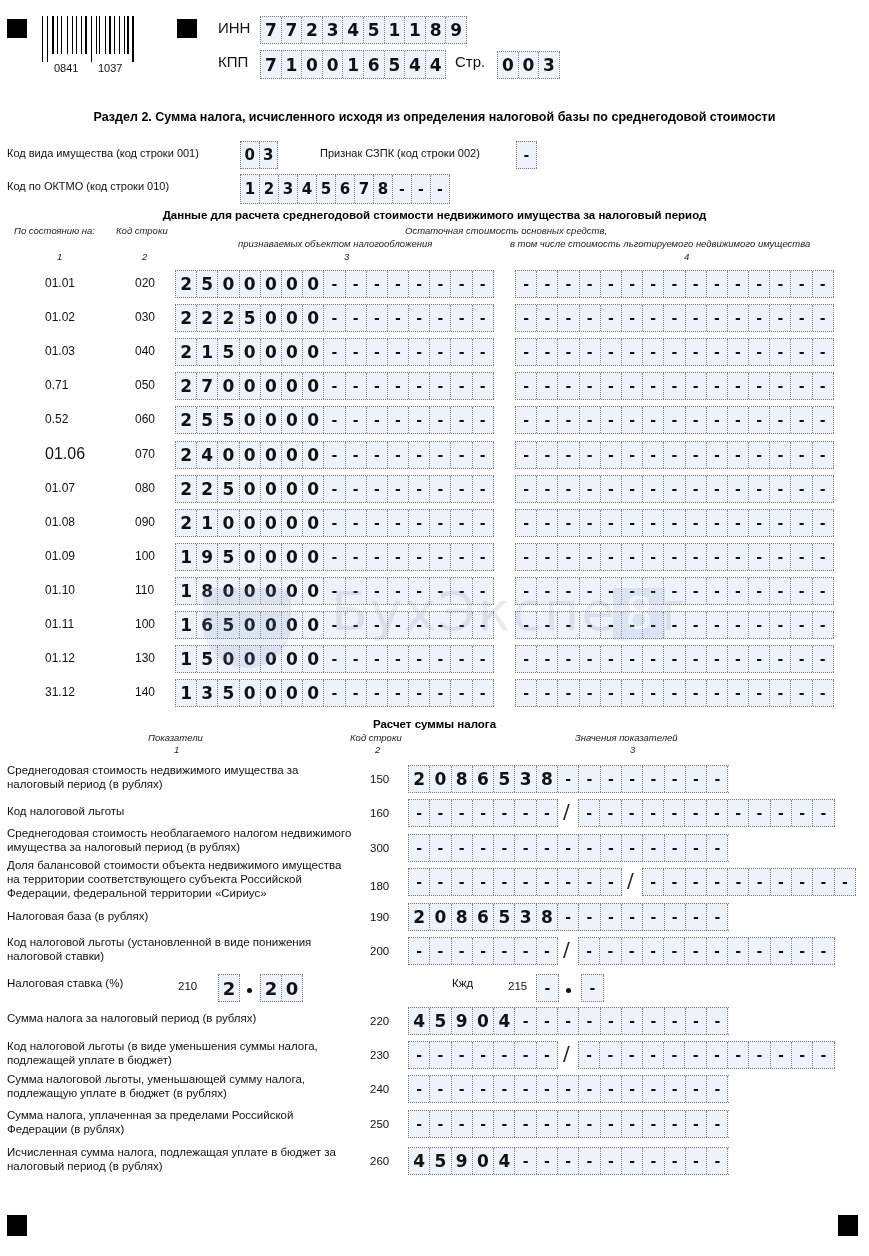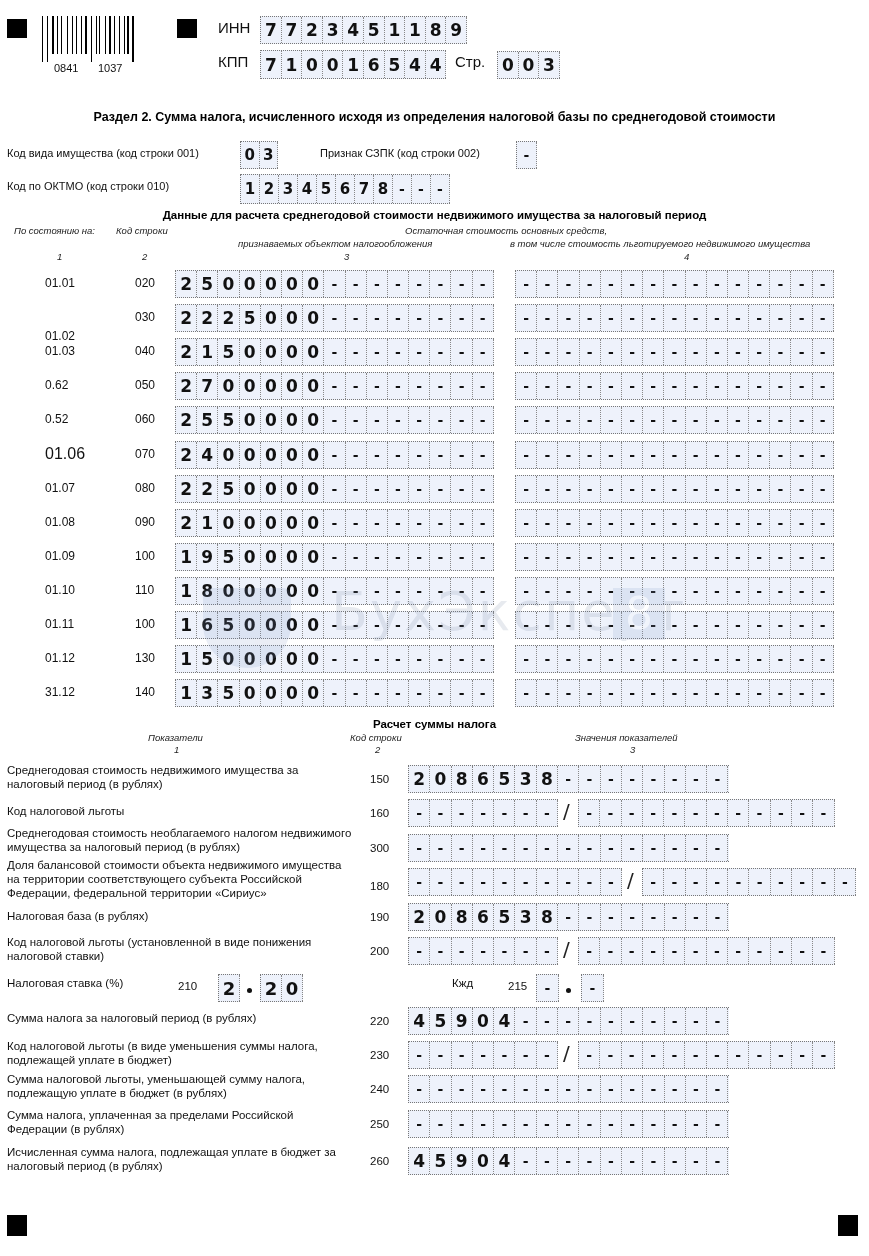--- a/index.html
+++ b/index.html
@@ -176,21 +176,21 @@
       <div class="cell dash" style="width: 21.2px;">-</div>
       <div class="cell dash" style="width: 21.2px;">-</div>
       <div class="cell dash" style="width: 21.2px;">-</div>
       <div class="cell dash" style="width: 21.2px;">-</div>
       <div class="cell dash" style="width: 21.2px;">-</div>
       <div class="cell dash" style="width: 21.2px;">-</div>
       <div class="cell dash" style="width: 21.2px;">-</div>
       <div class="cell dash" style="width: 21.2px;">-</div>
       <div class="cell dash" style="width: 21.2px;">-</div>
     </div>
-    <div class="lbl" style="left: 45px; top: 310px; font-size: 12px; margin-top: 19px;">01.02</div>
+    <div class="lbl" style="left: 45px; top: 310px; font-size: 12px;">01.02</div>
     <div class="lbl" style="left: 135px; top: 310px; font-size: 12px;">030</div>
     <div class="cells" style="left: 175px; top: 304px; height: 28px; font-size: 17px; width: 319px;">
       <div class="cell" style="width: 21.2px;">2</div>
       <div class="cell" style="width: 21.2px;">2</div>
       <div class="cell" style="width: 21.2px;">2</div>
       <div class="cell" style="width: 21.2px;">5</div>
       <div class="cell" style="width: 21.2px;">0</div>
       <div class="cell" style="width: 21.2px;">0</div>
       <div class="cell" style="width: 21.2px;">0</div>
       <div class="cell dash" style="width: 21.2px;">-</div>
@@ -248,21 +248,21 @@
       <div class="cell dash" style="width: 21.2px;">-</div>
       <div class="cell dash" style="width: 21.2px;">-</div>
       <div class="cell dash" style="width: 21.2px;">-</div>
       <div class="cell dash" style="width: 21.2px;">-</div>
       <div class="cell dash" style="width: 21.2px;">-</div>
       <div class="cell dash" style="width: 21.2px;">-</div>
       <div class="cell dash" style="width: 21.2px;">-</div>
       <div class="cell dash" style="width: 21.2px;">-</div>
       <div class="cell dash" style="width: 21.2px;">-</div>
     </div>
-    <div class="lbl" style="left: 45px; top: 378px; font-size: 12px;">0.62</div>
+    <div class="lbl" style="left: 45px; top: 378px; font-size: 12px;">0.71</div>
     <div class="lbl" style="left: 135px; top: 378px; font-size: 12px;">050</div>
     <div class="cells" style="left: 175px; top: 372px; height: 28px; font-size: 17px; width: 319px;">
       <div class="cell" style="width: 21.2px;">2</div>
       <div class="cell" style="width: 21.2px;">7</div>
       <div class="cell" style="width: 21.2px;">0</div>
       <div class="cell" style="width: 21.2px;">0</div>
       <div class="cell" style="width: 21.2px;">0</div>
       <div class="cell" style="width: 21.2px;">0</div>
       <div class="cell" style="width: 21.2px;">0</div>
       <div class="cell dash" style="width: 21.2px;">-</div>

